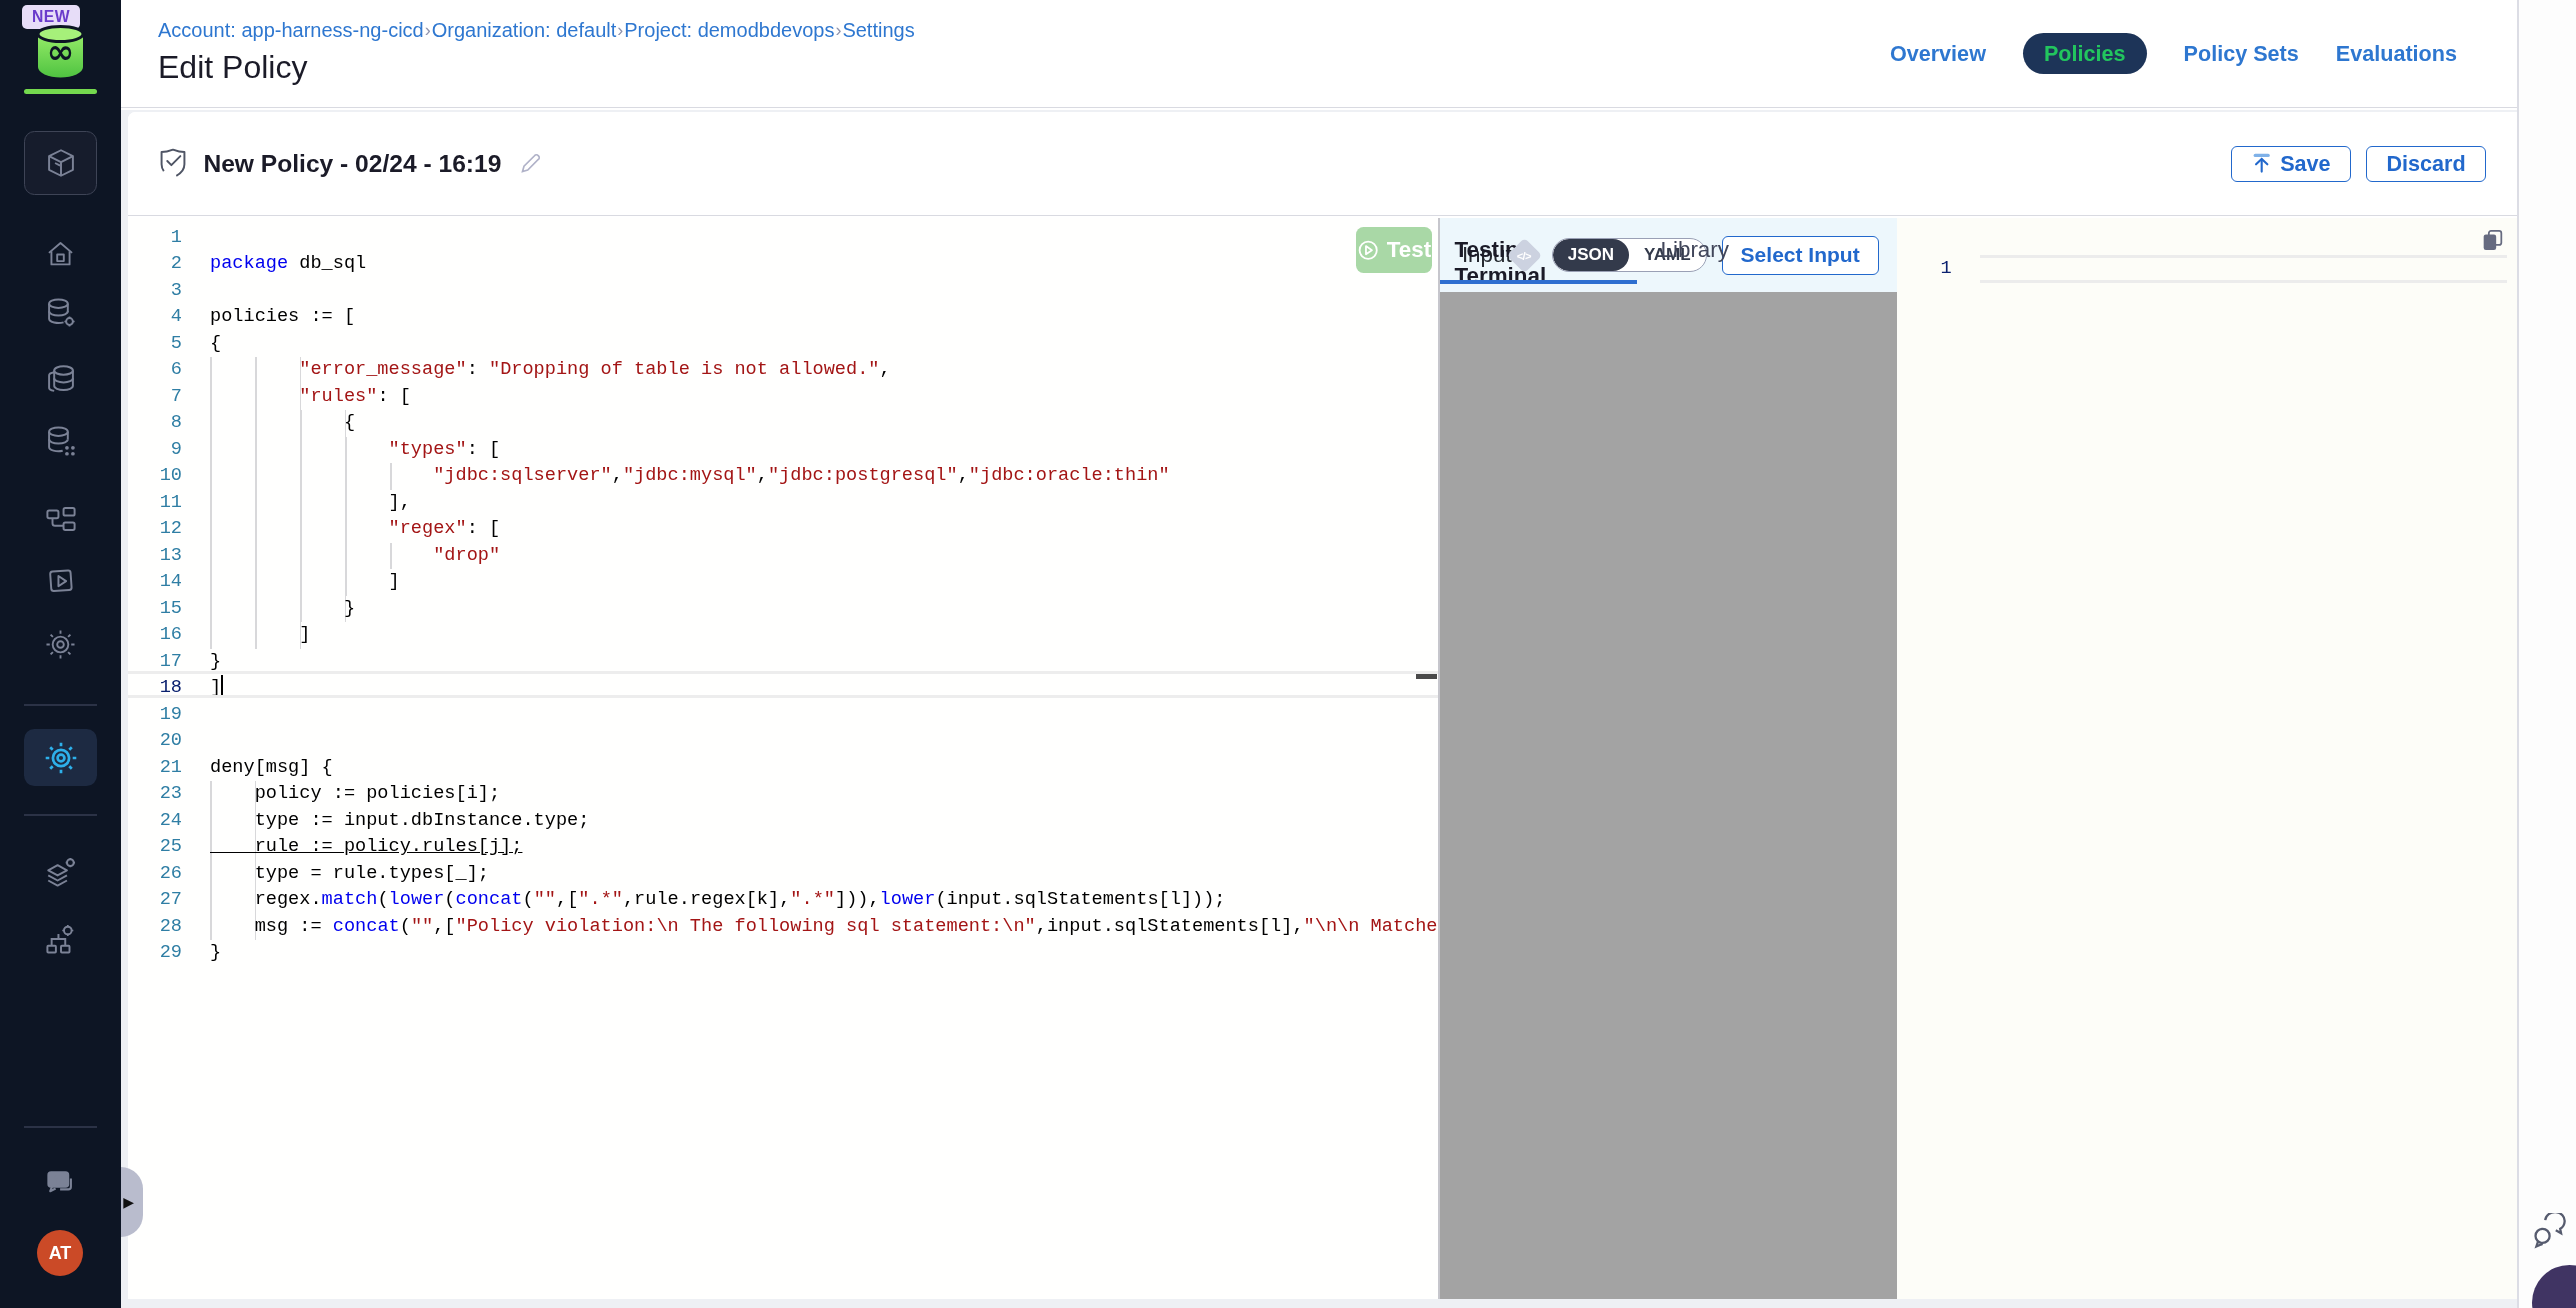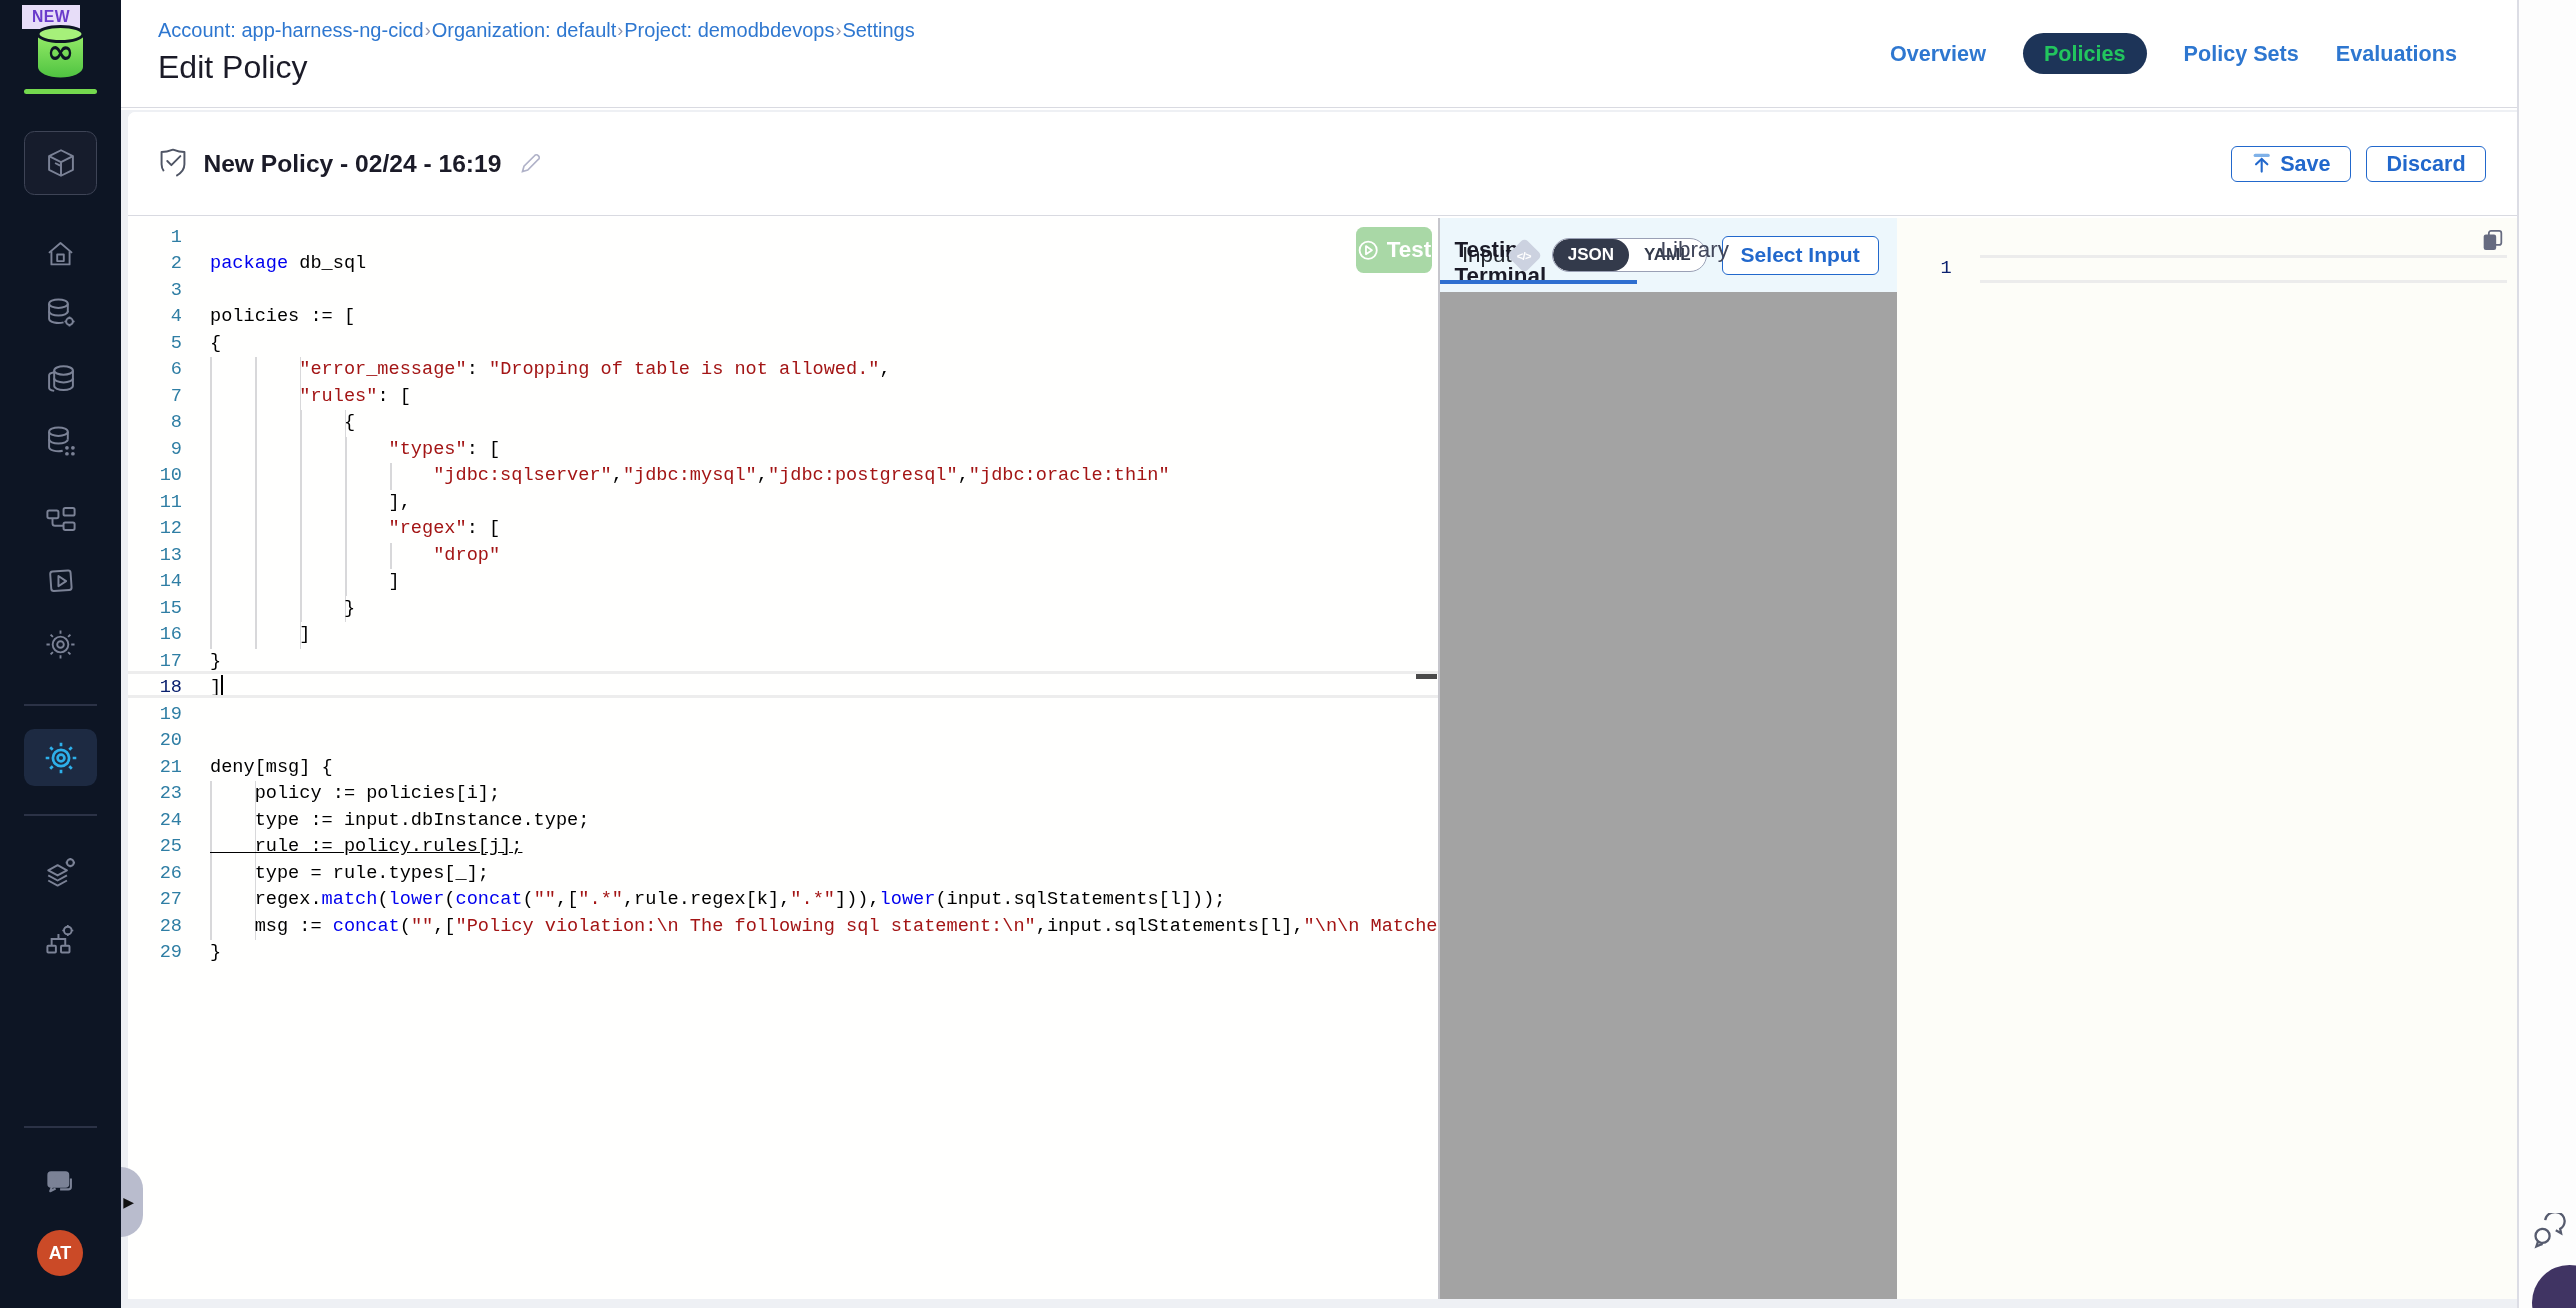--- a/index.html
+++ b/index.html
@@ -2,21 +2,21 @@
 <html style="font-size:12px"><head>
 <meta charset="utf-8">
 <style>
   html,body{margin:0;padding:0;background:#e9ebf0;}
   *{box-sizing:border-box;}
   body{font-family:"Liberation Sans",sans-serif;}
   .stage{position:relative;width:2576px;height:1309px;background:#ffffff;overflow:hidden;}
 
   
   .sidebar{position:absolute;left:0;top:0;width:121px;height:1309px;background:#0d1524;z-index:30;}
-  .new-badge{position:absolute;left:22.4px;top:5.2px;background:#e7ddf8;color:#6a3bcb;font-size:15.7px;font-weight:bold;padding:3px 9.7px;border-radius:0;letter-spacing:0.4px;}
+  .new-badge{position:absolute;left:22.4px;top:5.2px;background:#e7ddf8;color:#6a3bcb;font-size:15.7px;font-weight:bold;padding:3px 9.7px;border-radius:5px;letter-spacing:0.4px;}
   .logo{position:absolute;left:35px;top:25px;width:51px;height:54px;}
   .logo-bar{position:absolute;left:24px;top:89px;width:73px;height:5.2px;border-radius:3px;background:#74d94e;}
   .module-btn{position:absolute;left:24px;top:131px;width:73px;height:64px;border:1.5px solid #3e4456;border-radius:10.4px;background:#161c2c;display:flex;align-items:center;justify-content:center;}
   .side-item{position:absolute;left:0;width:121px;height:42px;display:flex;align-items:center;justify-content:center;}
   .side-divider{position:absolute;left:24px;width:73px;height:1.5px;background:#2b3246;}
   .active-box{position:absolute;left:24px;top:729px;width:73px;height:57px;background:#1d2a42;border-radius:10.4px;display:flex;align-items:center;justify-content:center;}
   .avatar{position:absolute;left:37px;top:1230px;width:46px;height:46px;border-radius:50%;background:#cb4a27;color:#fff;display:flex;align-items:center;justify-content:center;font-size:18px;font-weight:bold;}
   .expander{position:absolute;left:121px;top:1167px;width:22.4px;height:70px;background:#b9bccd;border-radius:0 35px 35px 0;display:flex;align-items:center;z-index:40;}
   .expander span{color:#111;font-size:14px;margin-left:2.2px;}
 

